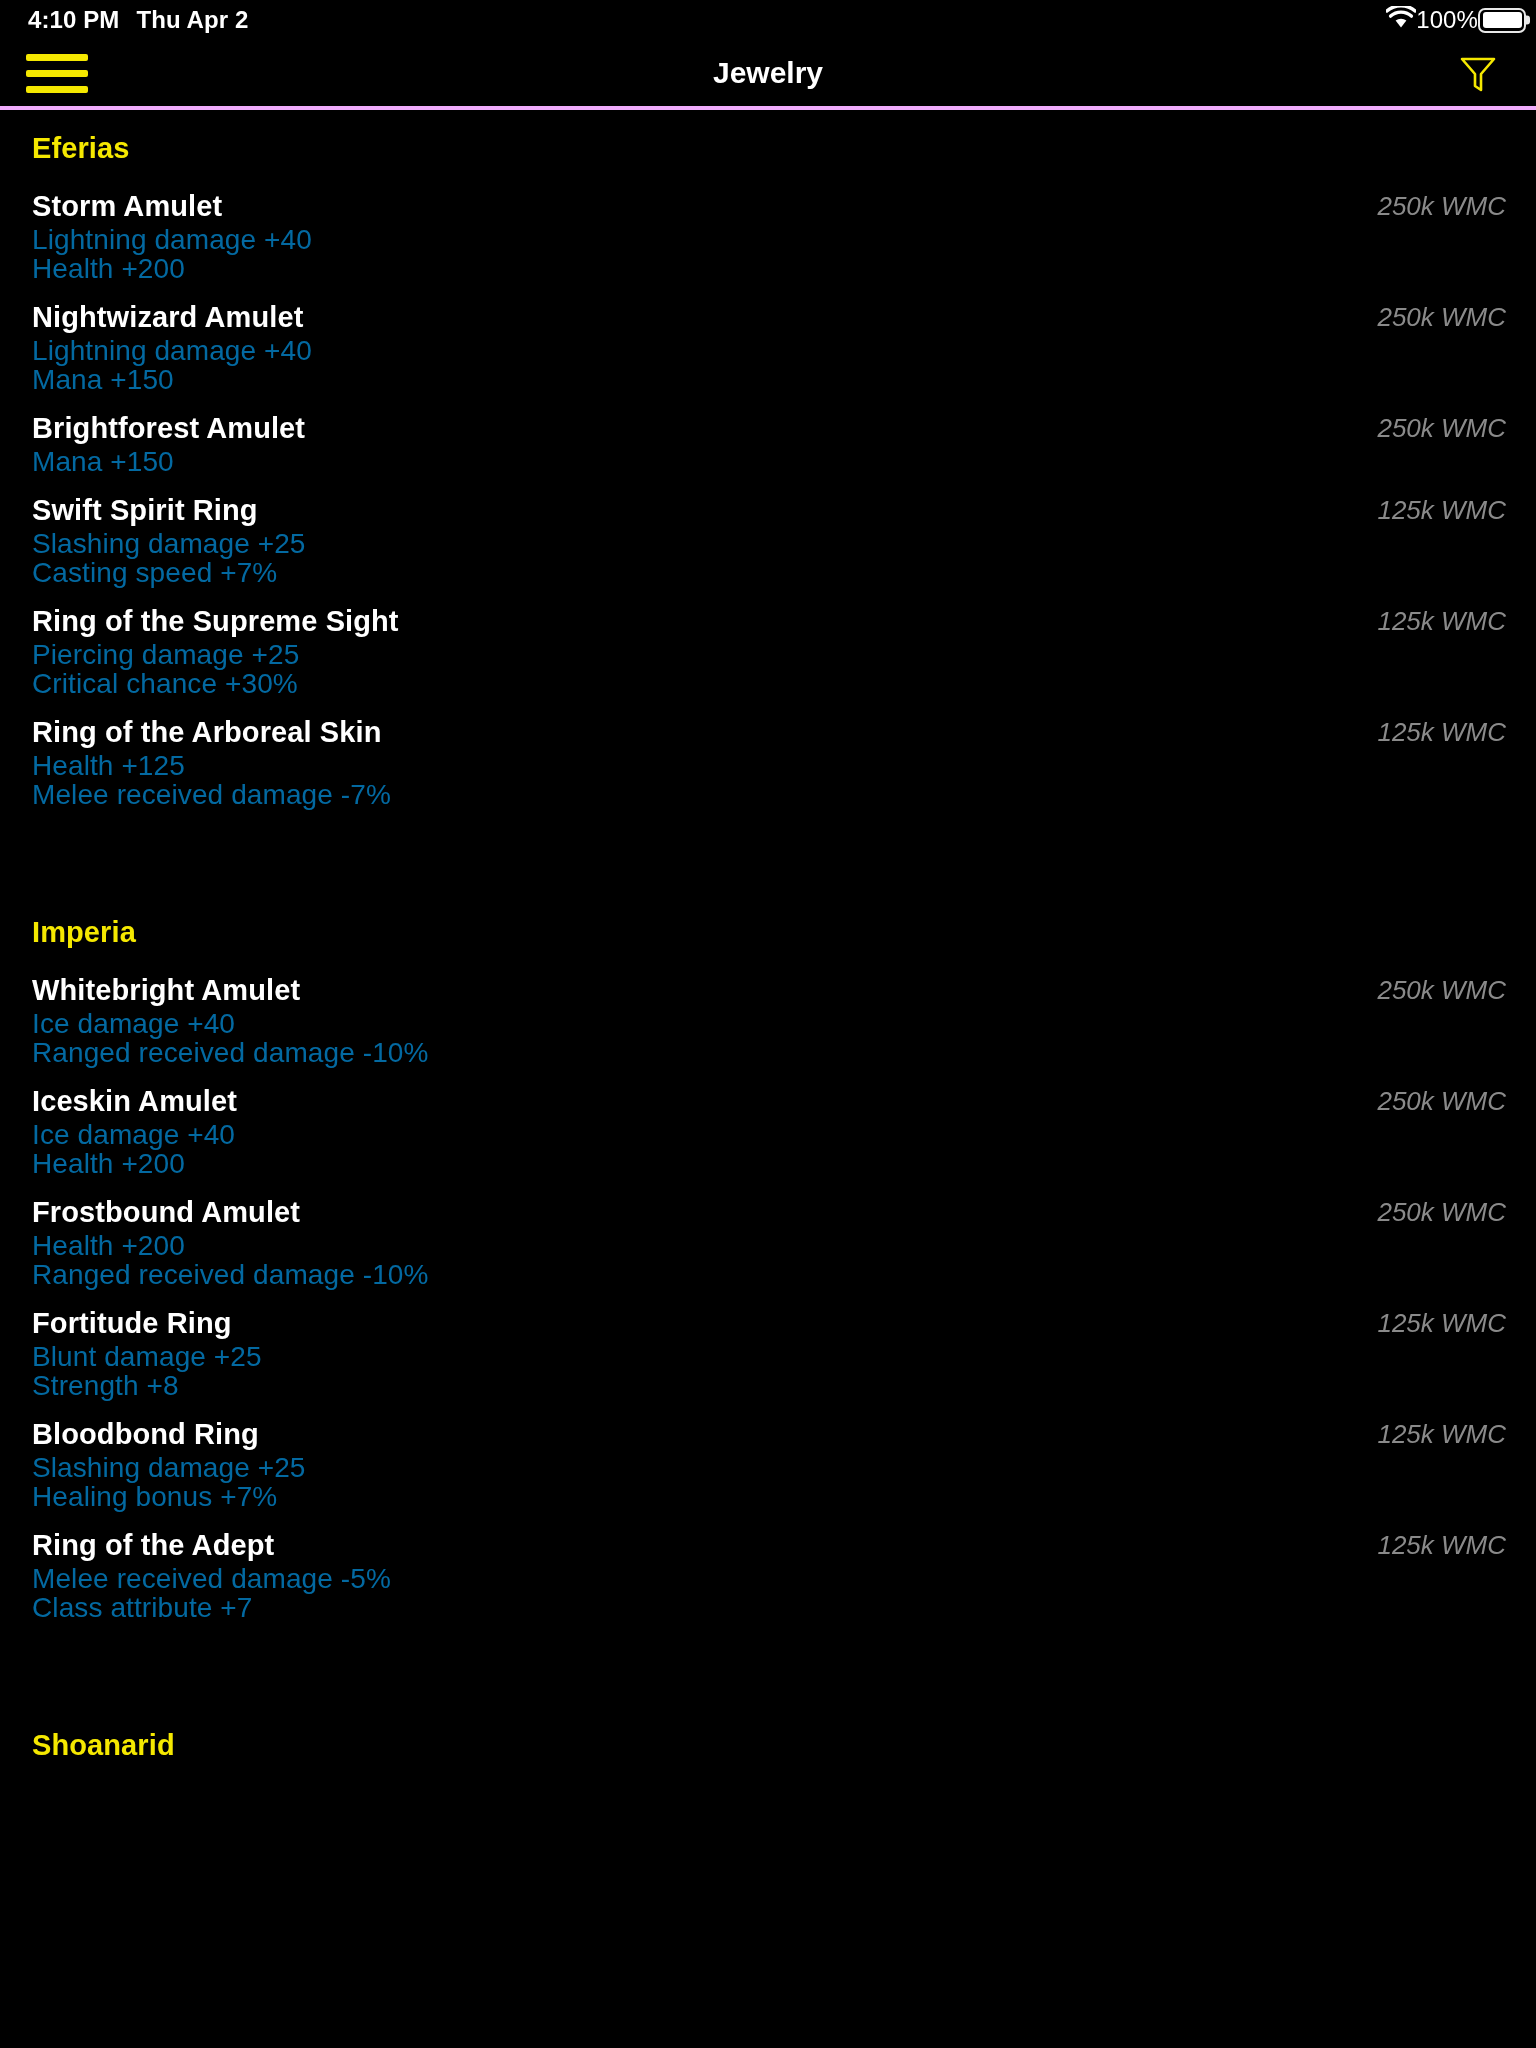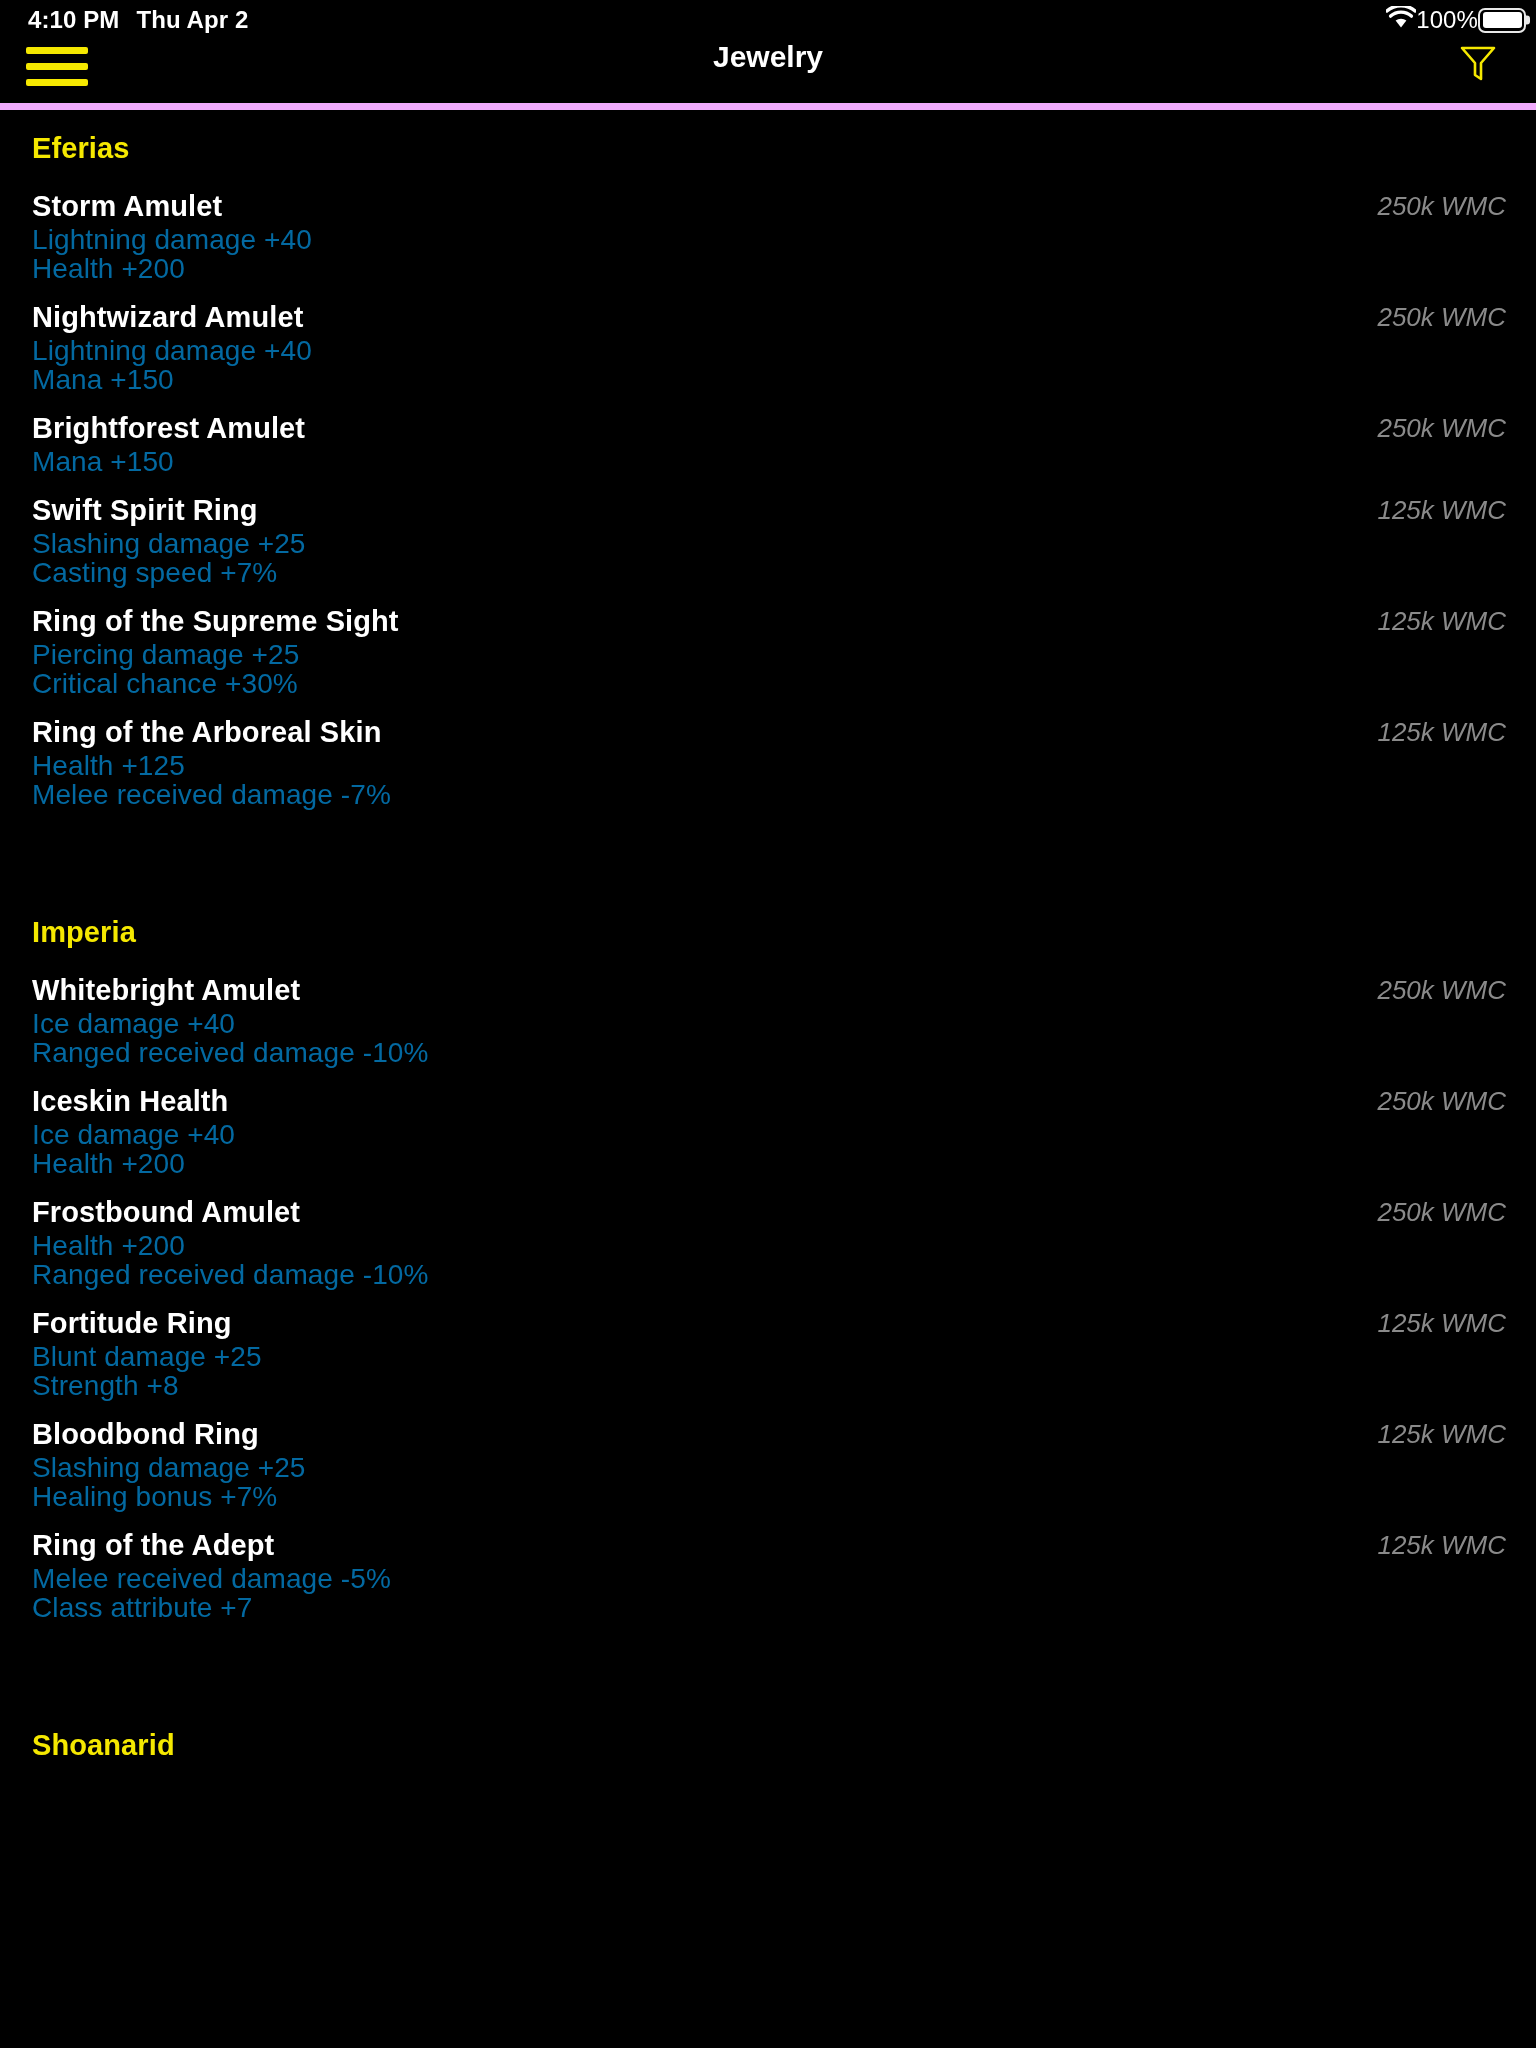--- a/index.html
+++ b/index.html
@@ -40,22 +40,22 @@
     transform:translateY(-50%);
     width:4px; height:9px; border-radius:0 3px 3px 0;
     background:#e8e8e8;
   }
   .battery .fill{ background:#fff; height:100%; border-radius:3px; }
 
   
   #nav-bar{
     position:relative;
     height:70px; width:100%;
-    display:flex; 
-    border-bottom:7px solid #f0abfc;
+    display:flex; align-items:center;
+    border-bottom:4px solid #f0abfc;
     text-decoration:underline;
   }
   #menu-button{
     width:64px; height:52px;
     margin-left:26px;
     display:flex; flex-direction:column; justify-content:center; gap:9px;
     cursor:pointer;
   }
   #menu-button span{
     display:block; height:7px; width:62px;
@@ -217,21 +217,21 @@
       <div class="item-row">
         <div class="item-main">
           <div class="item-name">Whitebright Amulet</div>
           <div class="item-stat">Ice damage +40</div>
           <div class="item-stat">Ranged received damage -10%</div>
         </div>
         <div class="item-price">250k WMC</div>
       </div>
       <div class="item-row">
         <div class="item-main">
-          <div class="item-name">Iceskin Health</div>
+          <div class="item-name">Iceskin Amulet</div>
           <div class="item-stat">Ice damage +40</div>
           <div class="item-stat">Health +200</div>
         </div>
         <div class="item-price">250k WMC</div>
       </div>
       <div class="item-row">
         <div class="item-main">
           <div class="item-name">Frostbound Amulet</div>
           <div class="item-stat">Health +200</div>
           <div class="item-stat">Ranged received damage -10%</div>

